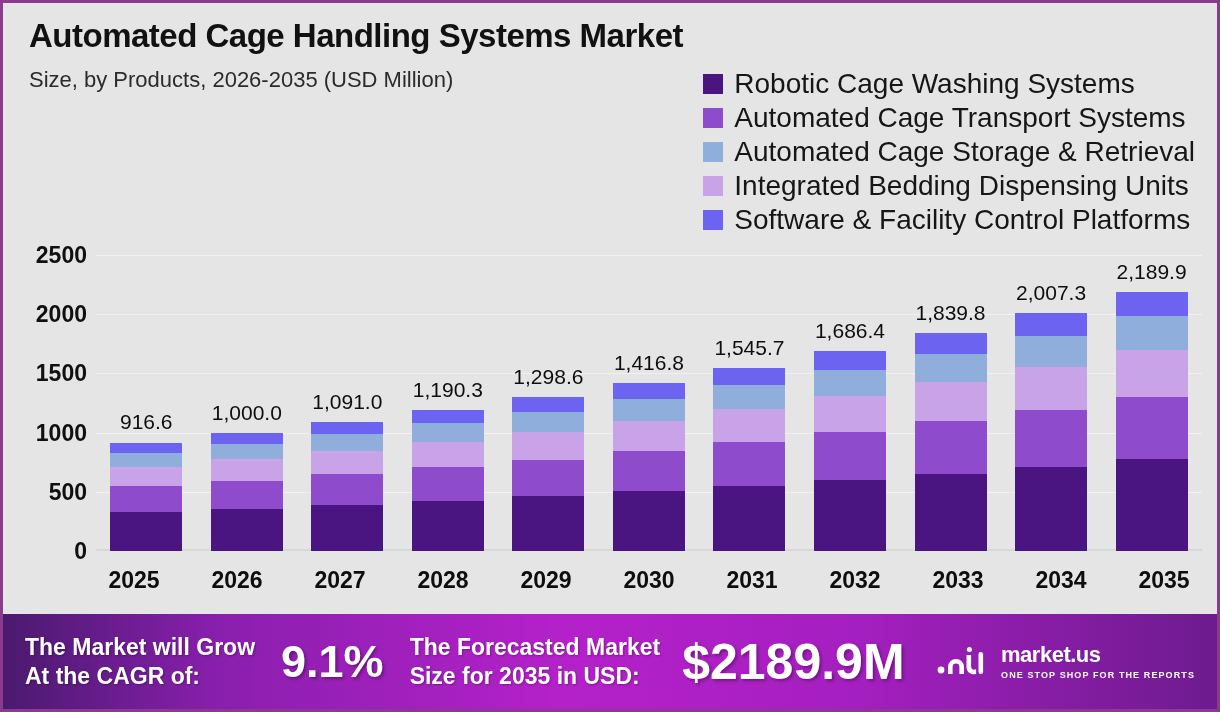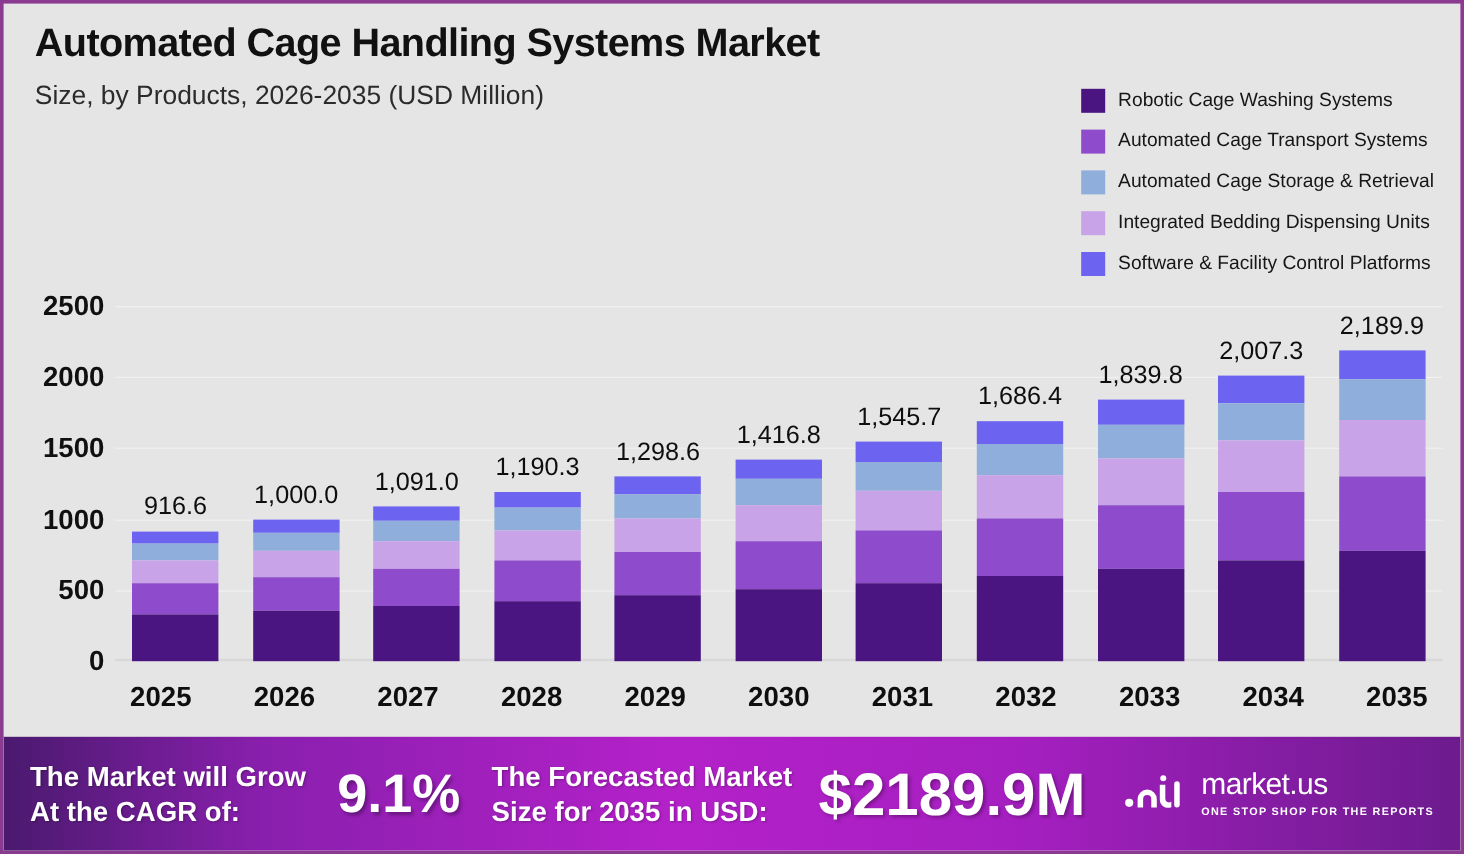--- a/index.html
+++ b/index.html
@@ -33,21 +33,21 @@
     position:absolute; right:22px; top:64px;
     display:flex; flex-direction:column; align-items:flex-start;
   }
   .legend-row {
     display:flex; align-items:center; height:34px;
   }
   .legend-swatch {
     width:20px; height:20px; flex:0 0 20px; margin-right:11px;
   }
   .legend-label {
-    font-size:16px; color:#161616; white-space:nowrap;
+    font-size:28px; color:#161616; white-space:nowrap;
   }
 
   
   .plot {
     position:absolute;
     left:93px; top:252px;
     width:1106px; height:296px;
   }
   .axis-labels {
     position:absolute; left:0; top:252px; width:84px; height:296px;
@@ -126,21 +126,21 @@
     text-shadow:2px 2px 3px rgba(0,0,0,.3);
     white-space:nowrap;
   }
   .gap-a { width:26px; } .gap-b { width:26px; } .gap-c { width:22px; }
   .brand {
     display:flex; align-items:center; margin-left:auto;
   }
   .brand-mark { margin-right:12px; }
   .brand-text { display:flex; flex-direction:column; }
   .brand-name {
-    color:#ffffff; font-weight:normal; font-size:25px; line-height:1;
+    color:#ffffff; font-weight:bold; font-size:22px; line-height:1;
     letter-spacing:-0.5px; white-space:nowrap;
   }
   .brand-tag {
     color:#ffffff; font-size:9px; font-weight:bold;
     letter-spacing:1.1px; margin-top:4px; white-space:nowrap;
   }
 </style>
 </head>
 <body>
 

